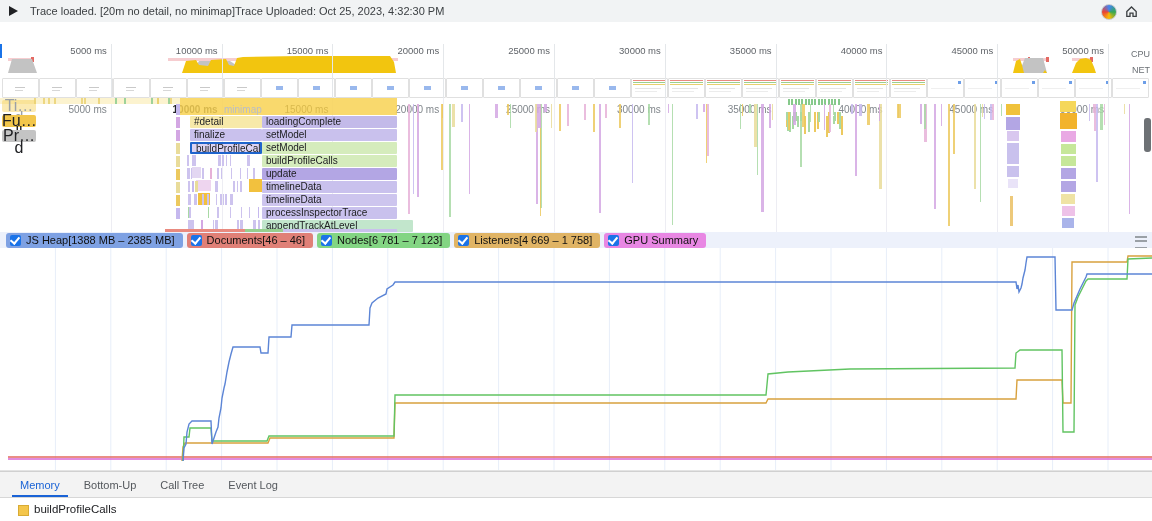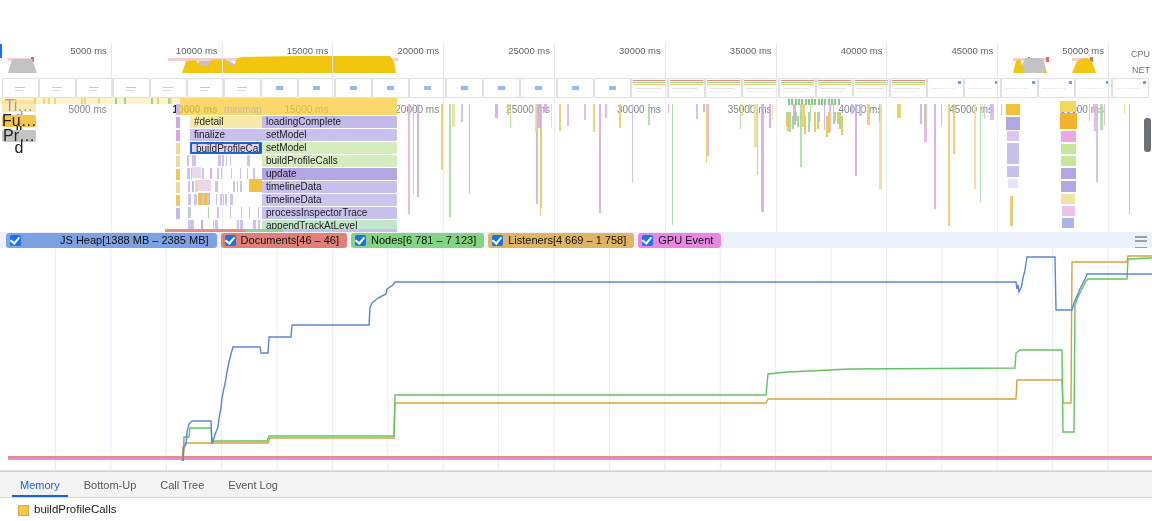--- a/index.html
+++ b/index.html
@@ -55,20 +55,28 @@
   #summary{left:0;top:499px;width:1152px;height:22px;background:#fff;}
   #sum-swatch{left:18px;top:6px;width:9px;height:9px;background:#f4c64b;border:1px solid #d8ab35;}
   #sum-label{left:34px;top:4px;font-size:11.5px;color:#202124;}
   svg{display:block;}
 </style>
 </head>
 <body>
 
 <div id="root">
 
+  <div id="infobar" class="abs">
+    <div class="abs play-tri"></div>
+    <div id="infobar-text" class="abs">Trace loaded. [20m no detail, no minimap]Trace Uploaded: Oct 25, 2023, 4:32:30 PM</div>
+    <div class="abs avatar"></div>
+    <svg class="abs" style="left:1124px;top:4px" width="15" height="15" viewBox="0 0 16 16">
+        <path d="M3 8 L8 3.2 L13 8 V13.2 H9.6 V9.8 H6.4 V13.2 H3 Z" fill="none" stroke="#3c4043" stroke-width="1.4"></path>
+      </svg>
+  </div>
 
   <div id="toolbar" class="abs">
     <svg class="abs ticon" style="left:6px" viewBox="0 0 16 16">
         <circle cx="8" cy="8" r="5.6" fill="none" stroke="#5f6368" stroke-width="1.6"></circle>
         <circle cx="8" cy="8" r="2.4" fill="#5f6368"></circle>
       </svg>
     <svg class="abs ticon" style="left:30px" viewBox="0 0 16 16">
         <path d="M12.8 8 A4.8 4.8 0 1 1 8 3.2" fill="none" stroke="#5f6368" stroke-width="1.6"></path>
         <path d="M8 0.8 L11.4 3.2 L8 5.6 Z" fill="#5f6368"></path>
       </svg>
@@ -308,21 +316,21 @@
       <div class="abs bar" style="left: 190px; top: 31px; width: 72px; background: rgb(201, 193, 237);">finalize</div>
       <div class="abs bar sel" style="left: 190px; top: 44px; width: 72px; background: rgb(201, 193, 237);">buildProfileCalls</div>
       <div class="abs bar" style="left: 262px; top: 18px; width: 135px; background: rgb(195, 186, 233);">loadingComplete</div>
       <div class="abs bar" style="left: 262px; top: 31px; width: 135px; background: rgb(201, 193, 237);">setModel</div>
       <div class="abs bar" style="left: 262px; top: 44px; width: 135px; background: rgb(213, 236, 188);">setModel</div>
       <div class="abs bar" style="left: 262px; top: 57px; width: 135px; background: rgb(213, 236, 188);">buildProfileCalls</div>
       <div class="abs bar" style="left: 262px; top: 70px; width: 135px; background: rgb(179, 166, 228);">update</div>
       <div class="abs bar" style="left: 262px; top: 83px; width: 135px; background: rgb(201, 193, 237);">timelineData</div>
       <div class="abs bar" style="left: 262px; top: 96px; width: 135px; background: rgb(205, 197, 238);">timelineData</div>
       <div class="abs bar" style="left: 262px; top: 109px; width: 135px; background: rgb(201, 193, 237);">processInspectorTrace</div>
-      <div class="abs bar" style="left: 262px; top: 122px; width: 135px; background: rgb(194, 230, 204);">appendTrackAtLevel</div>
+      <div class="abs bar" style="left: 262px; top: 122px; width: 151px; background: rgb(194, 230, 204);">appendTrackAtLevel</div>
       <div class="abs" style="left: 249px; top: 81px; width: 13px; height: 13px; background: rgb(242, 193, 62);"></div>
       <div class="abs" style="left: 198px; top: 95px; width: 12px; height: 12px; background: rgb(242, 193, 62);"></div>
       <div class="abs" style="left: 196px; top: 82px; width: 15px; height: 11px; background: rgb(238, 213, 239);"></div>
       <div class="abs" style="left: 192px; top: 69px; width: 9px; height: 11px; background: rgb(227, 215, 242);"></div>
       <div class="abs" style="left: 1006px; top: 6px; width: 14px; height: 11px; background: rgb(240, 194, 59);"></div>
       <div class="abs" style="left: 1006px; top: 19px; width: 14px; height: 13px; background: rgb(179, 166, 228);"></div>
       <div class="abs" style="left: 1007px; top: 33px; width: 12px; height: 10px; background: rgb(217, 199, 239);"></div>
       <div class="abs" style="left: 1007px; top: 45px; width: 12px; height: 21px; background: rgb(201, 193, 237);"></div>
       <div class="abs" style="left: 1007px; top: 68px; width: 12px; height: 11px; background: rgb(201, 193, 237);"></div>
       <div class="abs" style="left: 1008px; top: 81px; width: 10px; height: 9px; background: rgb(233, 227, 248);"></div>
@@ -535,39 +543,39 @@
       <div class="abs" style="left: 81px; top: 0px; width: 2px; height: 6px; background: rgb(232, 207, 110); opacity: 0.8;"></div>
       <div class="abs" style="left: 124px; top: 0px; width: 2px; height: 6px; background: rgb(134, 201, 139); opacity: 0.8;"></div>
       <div class="abs" style="left: 151px; top: 0px; width: 2px; height: 6px; background: rgb(134, 201, 139); opacity: 0.8;"></div>
       <div class="abs strip-seg" style="left: 165px; width: 80px; background: rgb(233, 138, 127);"></div>
       <div class="abs strip-seg" style="left: 245px; width: 38px; background: rgb(151, 207, 142);"></div>
       <div class="abs strip-seg" style="left: 283px; width: 114px; background: rgb(201, 193, 237);"></div>
       <div class="abs" style="left: 1144px; top: 20px; width: 7px; height: 34px; background: rgb(109, 113, 117); border-radius: 3px;"></div>
     </div>
 
   <div id="memlegend" class="abs">
-      <div class="lchip" style="background: rgb(126, 161, 227); gap: 34px;">
+      <div class="lchip" style="background: rgb(126, 161, 227);">
         <div class="cb"></div>
         <span>JS Heap[1388 MB – 2385 MB]</span>
       </div>
       <div class="lchip" style="background: rgb(224, 128, 119);">
         <div class="cb"></div>
         <span>Documents[46 – 46]</span>
       </div>
       <div class="lchip" style="background: rgb(131, 213, 131);">
         <div class="cb"></div>
         <span>Nodes[6 781 – 7 123]</span>
       </div>
       <div class="lchip" style="background: rgb(224, 180, 101);">
         <div class="cb"></div>
         <span>Listeners[4 669 – 1 758]</span>
       </div>
       <div class="lchip" style="background: rgb(232, 135, 227);">
         <div class="cb"></div>
-        <span>GPU Event</span>
+        <span>GPU Summary</span>
       </div>
     </div>
   <div id="ham"></div>
 
   <div id="memchart" class="abs">
       <svg width="1152" height="222">
         <line x1="55.4" x2="55.4" y1="0" y2="222" stroke="#e7eef9" stroke-width="1"></line>
         <line x1="110.8" x2="110.8" y1="0" y2="222" stroke="#e7eef9" stroke-width="1"></line>
         <line x1="166.2" x2="166.2" y1="0" y2="222" stroke="#e7eef9" stroke-width="1"></line>
         <line x1="221.6" x2="221.6" y1="0" y2="222" stroke="#e7eef9" stroke-width="1"></line>

